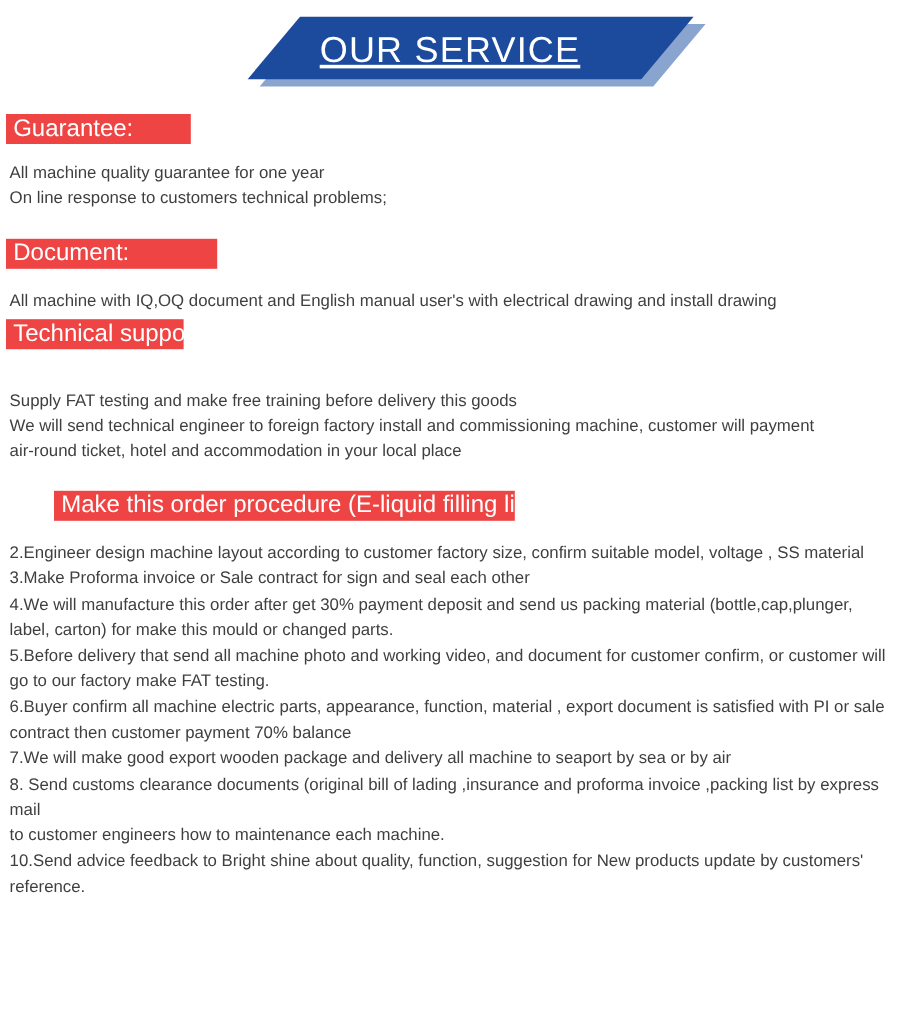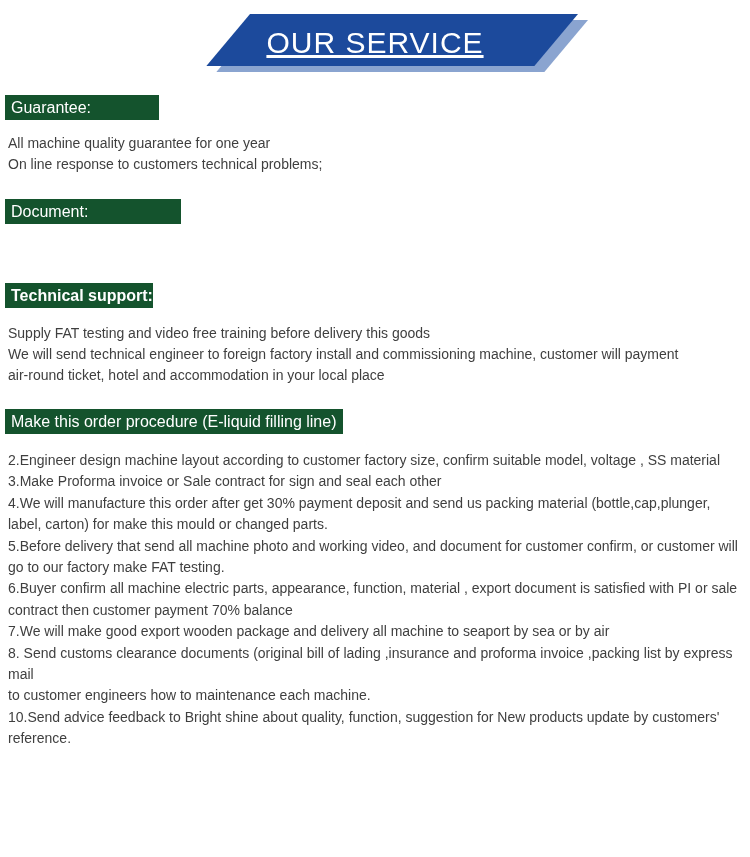--- a/index.html
+++ b/index.html
@@ -43,23 +43,23 @@
   }
 
   
   .sec-label {
     position: absolute;
     left: 5px;
     height: 25px;
     line-height: 25px;
     padding-left: 6px;
     box-sizing: border-box;
-    background: #14532d;
+    background: #ef4444;
     color: #ffffff;
-    font-size: 16px;
+    font-size: 20px;
     white-space: nowrap;
   }
 
   
   .sec-text {
     position: absolute;
     left: 8px;
     color: #3f3f3f;
     font-size: 14px;
     line-height: 21px;
@@ -76,29 +76,32 @@
   <div class="banner-main"></div>
   <div class="banner-title">OUR SERVICE</div>
 
   <div class="sec-label" style="top:95px; width:154px;">Guarantee:</div>
   <div class="sec-text" style="top:133px;">
     <div>All machine quality guarantee for one year</div>
     <div>On line response to customers technical problems;</div>
   </div>
 
   <div class="sec-label" style="top:199px; width:176px;">Document:</div>
+  <div class="sec-text" style="top:240px;">
+    <div>All machine with IQ,OQ document and English manual user's with electrical drawing and install drawing</div>
+  </div>
 
-  <div class="sec-label" style="top:283px; width:148px;font-weight:bold;">Technical support:</div>
+  <div class="sec-label" style="top:266px; width:148px;">Technical support:</div>
   <div class="sec-text" style="top:323px;">
-    <div>Supply FAT testing and video free training before delivery this goods</div>
+    <div>Supply FAT testing and make free training before delivery this goods</div>
     <div>We will send technical engineer to foreign factory install and commissioning machine, customer will payment</div>
     <div>air-round ticket, hotel and accommodation in your local place</div>
   </div>
 
-  <div class="sec-label" style="top:409px; width:338px;">Make this order procedure (E-liquid filling line)</div>
+  <div class="sec-label" style="top:409px; width:384px;margin-left:40px;">Make this order procedure (E-liquid filling line)</div>
   <div class="sec-text procedure" style="top:450px;">
     <div>2.Engineer design machine layout according to customer factory size, confirm suitable model, voltage , SS material</div>
     <div>3.Make Proforma invoice or Sale contract for sign and seal each other</div>
     <div>4.We will manufacture this order after get 30% payment deposit and send us packing material (bottle,cap,plunger,</div>
     <div>label, carton) for make this mould or changed parts.</div>
     <div>5.Before delivery that send all machine photo and working video, and document for customer confirm, or customer will</div>
     <div>go to our factory make FAT testing.</div>
     <div>6.Buyer confirm all machine electric parts, appearance, function, material , export document is satisfied with PI or sale</div>
     <div>contract then customer payment 70% balance</div>
     <div>7.We will make good export wooden package and delivery all machine to seaport by sea or by air</div>

